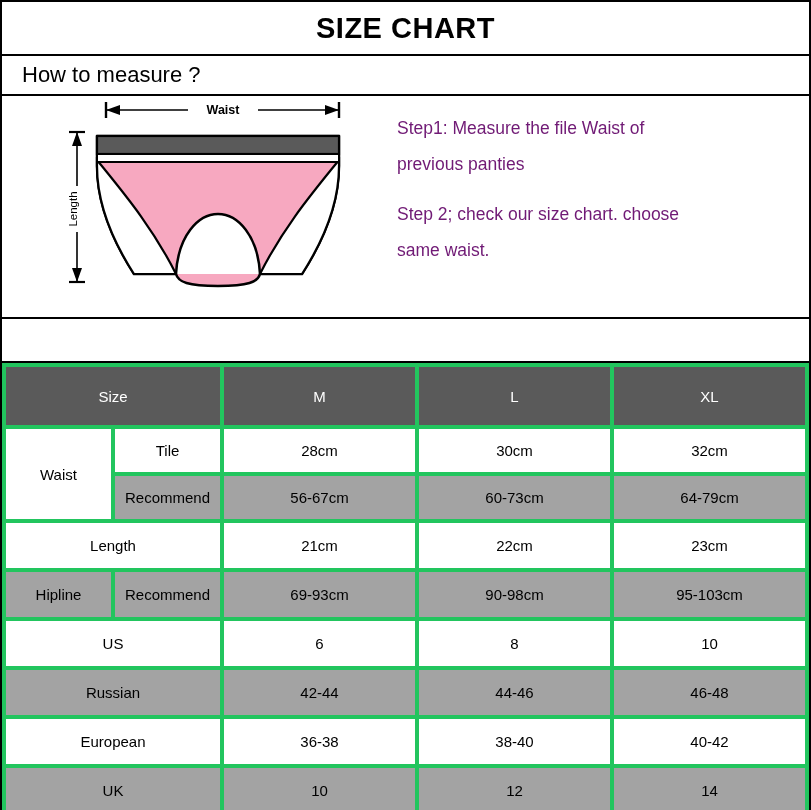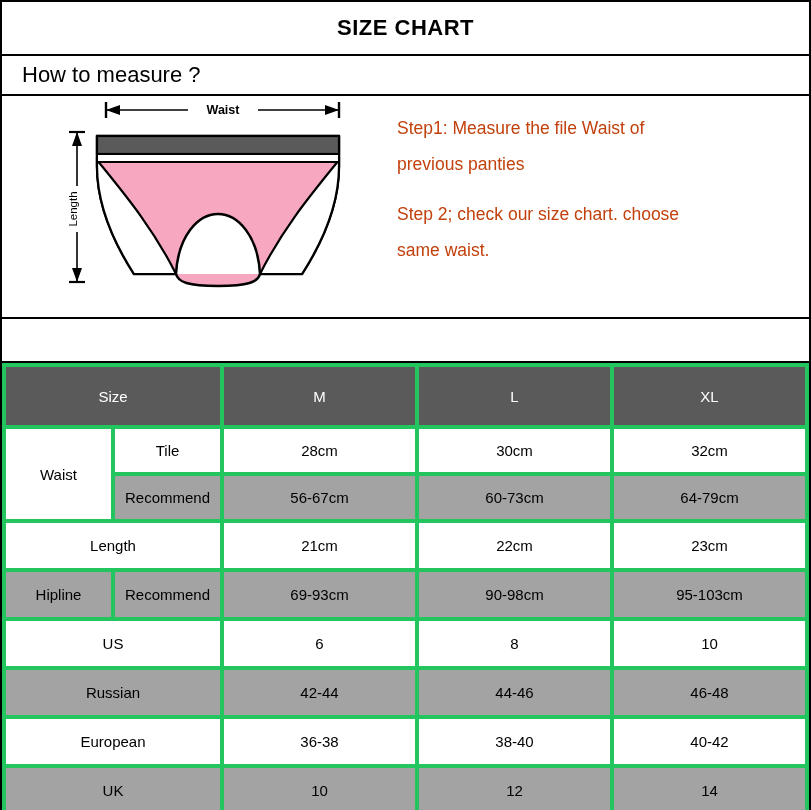--- a/index.html
+++ b/index.html
@@ -25,21 +25,21 @@
 
   
   .title-bar {
     height: 52px;
     border-bottom: 2px solid #000;
     display: flex;
     align-items: center;
     justify-content: center;
   }
   .title-bar .title {
-    font-size: 22px;
+    font-size: 29px;
     font-weight: bold;
     letter-spacing: 0.5px;
   }
 
   
   .howto-bar {
     height: 40px;
     border-bottom: 2px solid #000;
     display: flex;
     align-items: center;
@@ -62,21 +62,21 @@
     position: relative;
   }
   .illus-right {
     flex: 1;
     padding: 14px 20px 0 10px;
     box-sizing: border-box;
   }
   .step-line {
     font-size: 17.5px;
     line-height: 36px;
-    color: #c2410c;
+    color: #701a75;
   }
   .step-gap { height: 14px; }
 
   svg.panty { position: absolute; left: 0; top: 0; }
 
   
   .spacer {
     height: 42px;
     border-bottom: 2px solid #000;
   }

